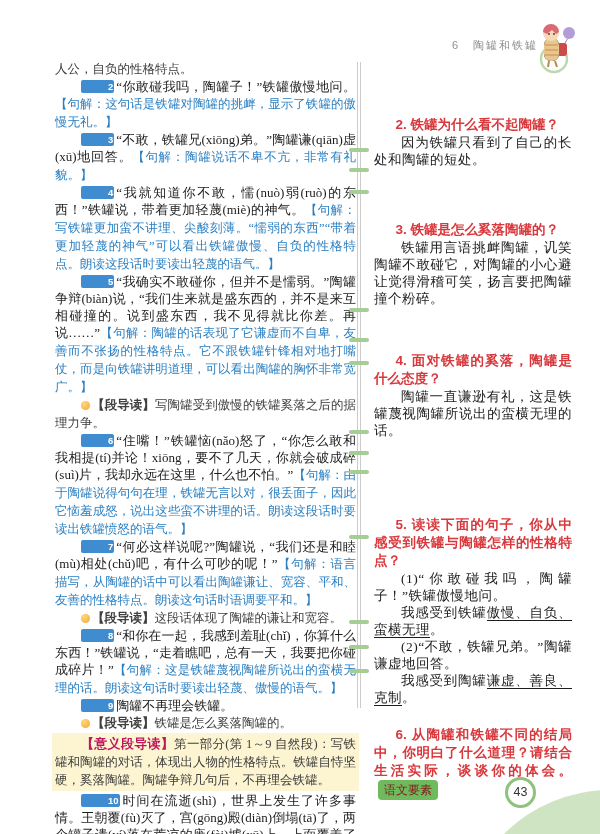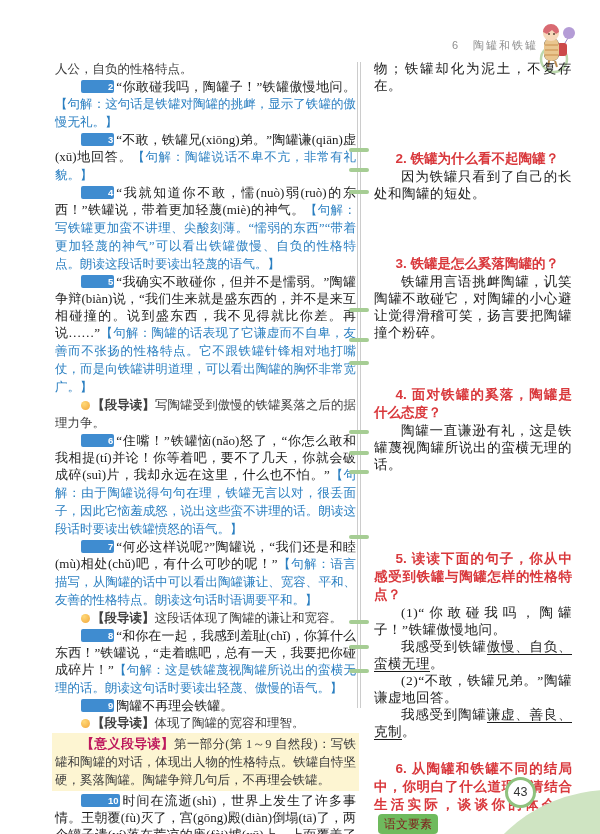--- a/index.html
+++ b/index.html
@@ -94,26 +94,26 @@
     <circle cx="26" cy="14" r="1" fill="#5a4632"></circle>
   </svg>
 
   <div class="col-left">
       <p class="para no-indent"><span class="t-guide">人公，自负的性格特点。</span></p>
       <p class="para"><span class="num-badge">2</span><span class="t-main">“你敢碰我吗，陶罐子！”铁罐傲慢地问。</span><span class="t-note">【句解：这句话是铁罐对陶罐的挑衅，显示了铁罐的傲慢无礼。】</span></p>
       <p class="para"><span class="num-badge">3</span><span class="t-main">“不敢，铁罐兄(xiōng)弟。”陶罐谦(qiān)虚(xū)地回答。</span><span class="t-note">【句解：陶罐说话不卑不亢，非常有礼貌。】</span></p>
       <p class="para"><span class="num-badge">4</span><span class="t-main">“我就知道你不敢，懦(nuò)弱(ruò)的东西！”铁罐说，带着更加轻蔑(miè)的神气。</span><span class="t-note">【句解：写铁罐更加蛮不讲理、尖酸刻薄。“懦弱的东西”“带着更加轻蔑的神气”可以看出铁罐傲慢、自负的性格特点。朗读这段话时要读出轻蔑的语气。】</span></p>
       <p class="para"><span class="num-badge">5</span><span class="t-main">“我确实不敢碰你，但并不是懦弱。”陶罐争辩(biàn)说，“我们生来就是盛东西的，并不是来互相碰撞的。说到盛东西，我不见得就比你差。再说……”</span><span class="t-note">【句解：陶罐的话表现了它谦虚而不自卑，友善而不张扬的性格特点。它不跟铁罐针锋相对地打嘴仗，而是向铁罐讲明道理，可以看出陶罐的胸怀非常宽广。】</span></p>
       <p class="para"><span class="dot"></span><span class="t-rlabel">【段导读】</span><span class="t-guide">写陶罐受到傲慢的铁罐奚落之后的据理力争。</span></p>
-      <p class="para"><span class="num-badge">6</span><span class="t-main">“住嘴！”铁罐恼(nǎo)怒了，“你怎么敢和我相提(tí)并论！你等着吧，要不了几天，你就会破成碎(suì)片，我却永远在这里，什么也不怕。”</span><span class="t-note">【句解：由于陶罐说得句句在理，铁罐无言以对，很丢面子，因此它恼羞成怒，说出这些蛮不讲理的话。朗读这段话时要读出铁罐愤怒的语气。】</span></p>
+      <p class="para"><span class="num-badge">6</span><span class="t-main">“住嘴！”铁罐恼(nǎo)怒了，“你怎么敢和我相提(tí)并论！xiōng，要不了几天，你就会破成碎(suì)片，我却永远在这里，什么也不怕。”</span><span class="t-note">【句解：由于陶罐说得句句在理，铁罐无言以对，很丢面子，因此它恼羞成怒，说出这些蛮不讲理的话。朗读这段话时要读出铁罐愤怒的语气。】</span></p>
       <p class="para"><span class="num-badge">7</span><span class="t-main">“何必这样说呢?”陶罐说，“我们还是和睦(mù)相处(chǔ)吧，有什么可吵的呢！”</span><span class="t-note">【句解：语言描写，从陶罐的话中可以看出陶罐谦让、宽容、平和、友善的性格特点。朗读这句话时语调要平和。】</span></p>
       <p class="para"><span class="dot"></span><span class="t-rlabel">【段导读】</span><span class="t-guide">这段话体现了陶罐的谦让和宽容。</span></p>
       <p class="para"><span class="num-badge">8</span><span class="t-main">“和你在一起，我感到羞耻(chǐ)，你算什么东西！”铁罐说，“走着瞧吧，总有一天，我要把你碰成碎片！”</span><span class="t-note">【句解：这是铁罐蔑视陶罐所说出的蛮横无理的话。朗读这句话时要读出轻蔑、傲慢的语气。】</span></p>
       <p class="para"><span class="num-badge">9</span><span class="t-main">陶罐不再理会铁罐。</span></p>
-      <p class="para"><span class="dot"></span><span class="t-rlabel">【段导读】</span><span class="t-guide">体现了陶罐的宽容和理智。</span></p>
+      <p class="para"><span class="dot"></span><span class="t-rlabel">【段导读】</span><span class="t-guide">铁罐是怎么奚落陶罐的。</span></p>
       <p class="para highlight"><span class="t-blabel">【意义段导读】</span><span class="t-guide">第一部分(第 1～9 自然段)：写铁罐和陶罐的对话，体现出人物的性格特点。铁罐自恃坚硬，奚落陶罐。陶罐争辩几句后，不再理会铁罐。</span></p>
       <p class="para"><span class="num-badge">10</span><span class="t-main">时间在流逝(shì)，世界上发生了许多事情。王朝覆(fù)灭了，宫(gōng)殿(diàn)倒塌(tā)了，两个罐子遗(yí)落在荒凉的废(fèi)墟(xū)上，上面覆盖了厚厚的尘(chén)土。</span></p>
     </div>
 
   <div class="divider"></div>
   <div id="stitches">
       <div class="stitch" style="top: 148px;"></div>
       <div class="stitch" style="top: 168px;"></div>
       <div class="stitch" style="top: 190px;"></div>
       <div class="stitch" style="top: 308px;"></div>
@@ -122,21 +122,20 @@
       <div class="stitch" style="top: 430px;"></div>
       <div class="stitch" style="top: 451px;"></div>
       <div class="stitch" style="top: 470px;"></div>
       <div class="stitch" style="top: 535px;"></div>
       <div class="stitch" style="top: 620px;"></div>
       <div class="stitch" style="top: 645px;"></div>
       <div class="stitch" style="top: 669px;"></div>
     </div>
 
   <div class="col-right">
-      <p class="ra no-indent" style="margin-top: 0px;"><span>物；铁罐却化为泥土，不复存在。</span></p>
       <p class="rq" style="margin-top: 56px;"><span>2. 铁罐为什么看不起陶罐？</span></p>
       <p class="ra" style="margin-top: 0px;"><span>因为铁罐只看到了自己的长处和陶罐的短处。</span></p>
       <p class="rq" style="margin-top: 53px;"><span>3. 铁罐是怎么奚落陶罐的？</span></p>
       <p class="ra" style="margin-top: 0px;"><span>铁罐用言语挑衅陶罐，讥笑陶罐不敢碰它，对陶罐的小心避让觉得滑稽可笑，扬言要把陶罐撞个粉碎。</span></p>
       <p class="rq" style="margin-top: 45px;"><span>4. 面对铁罐的奚落，陶罐是什么态度？</span></p>
       <p class="ra" style="margin-top: 0px;"><span>陶罐一直谦逊有礼，这是铁罐蔑视陶罐所说出的蛮横无理的话。</span></p>
       <p class="rq" style="margin-top: 77px;"><span>5. 读读下面的句子，你从中感受到铁罐与陶罐怎样的性格特点？</span></p>
       <p class="ra" style="margin-top: 0px;"><span>(1)“你敢碰我吗，陶罐子！”铁罐傲慢地问。</span></p>
       <p class="ra" style="margin-top: 0px;"><span>我感受到铁罐</span><span class="u-key">傲慢、自负、蛮横无理</span><span>。</span></p>
       <p class="ra" style="margin-top: 0px;"><span>(2)“不敢，铁罐兄弟。”陶罐谦虚地回答。</span></p>

